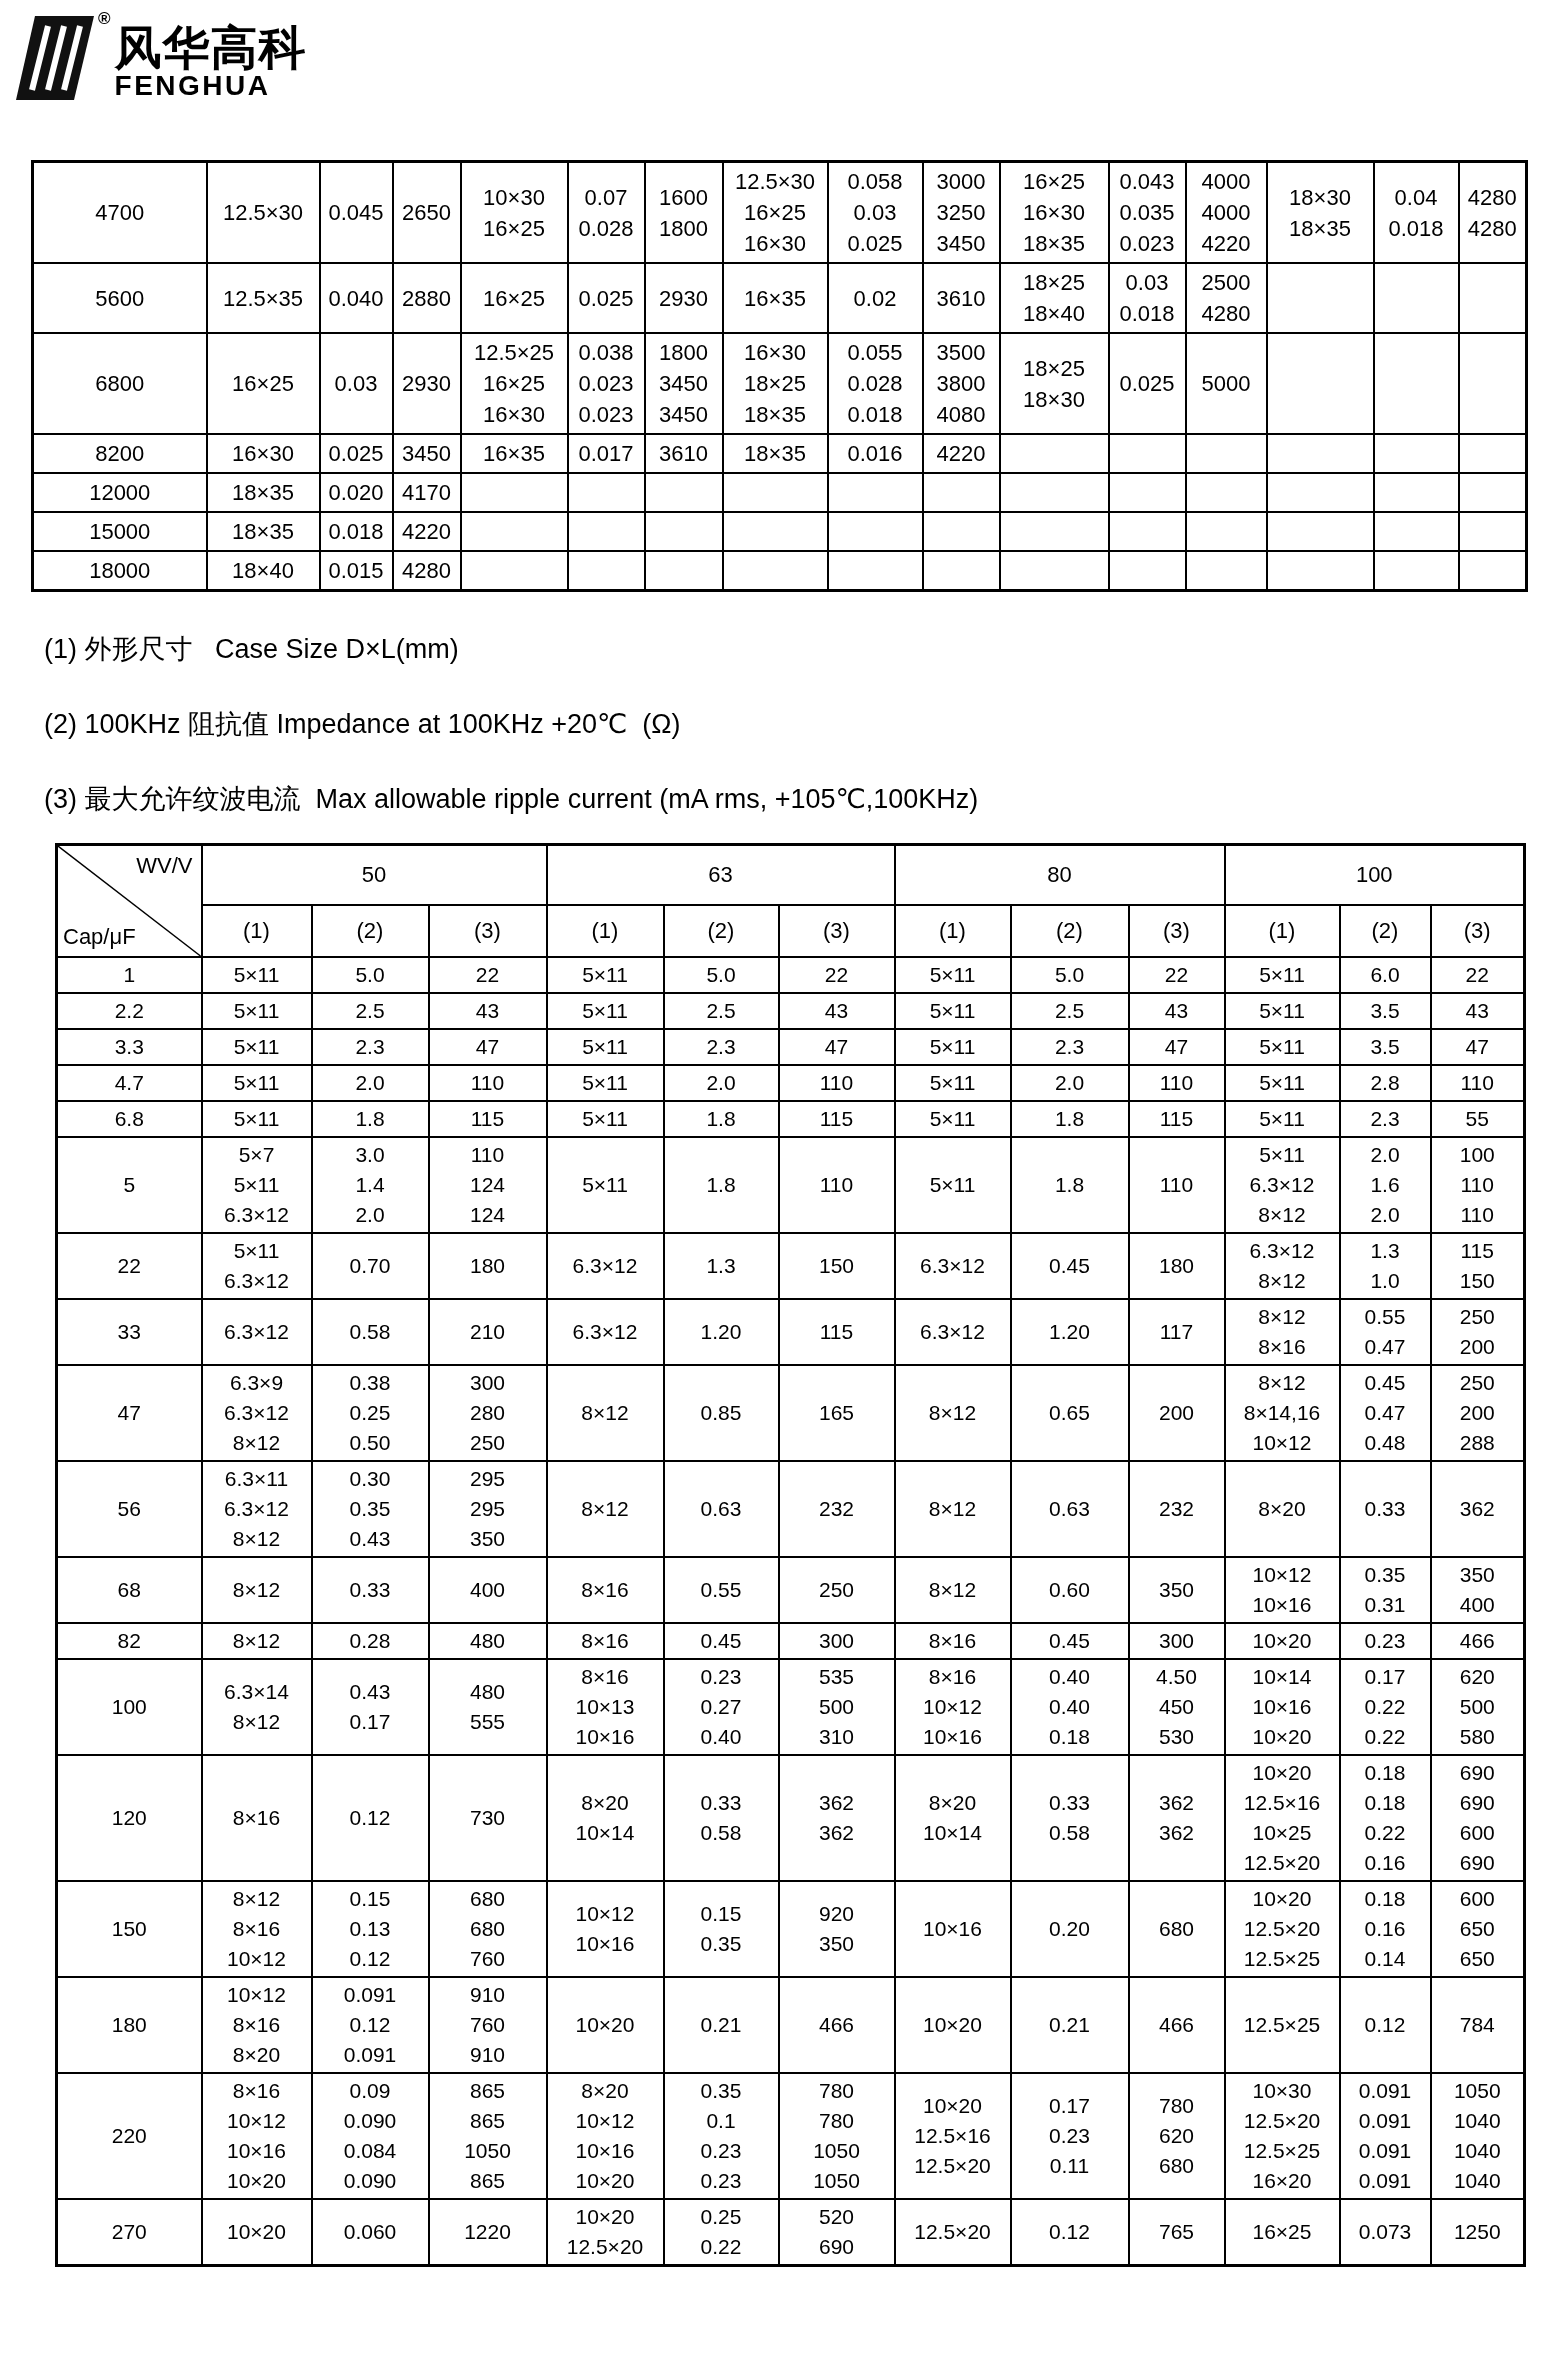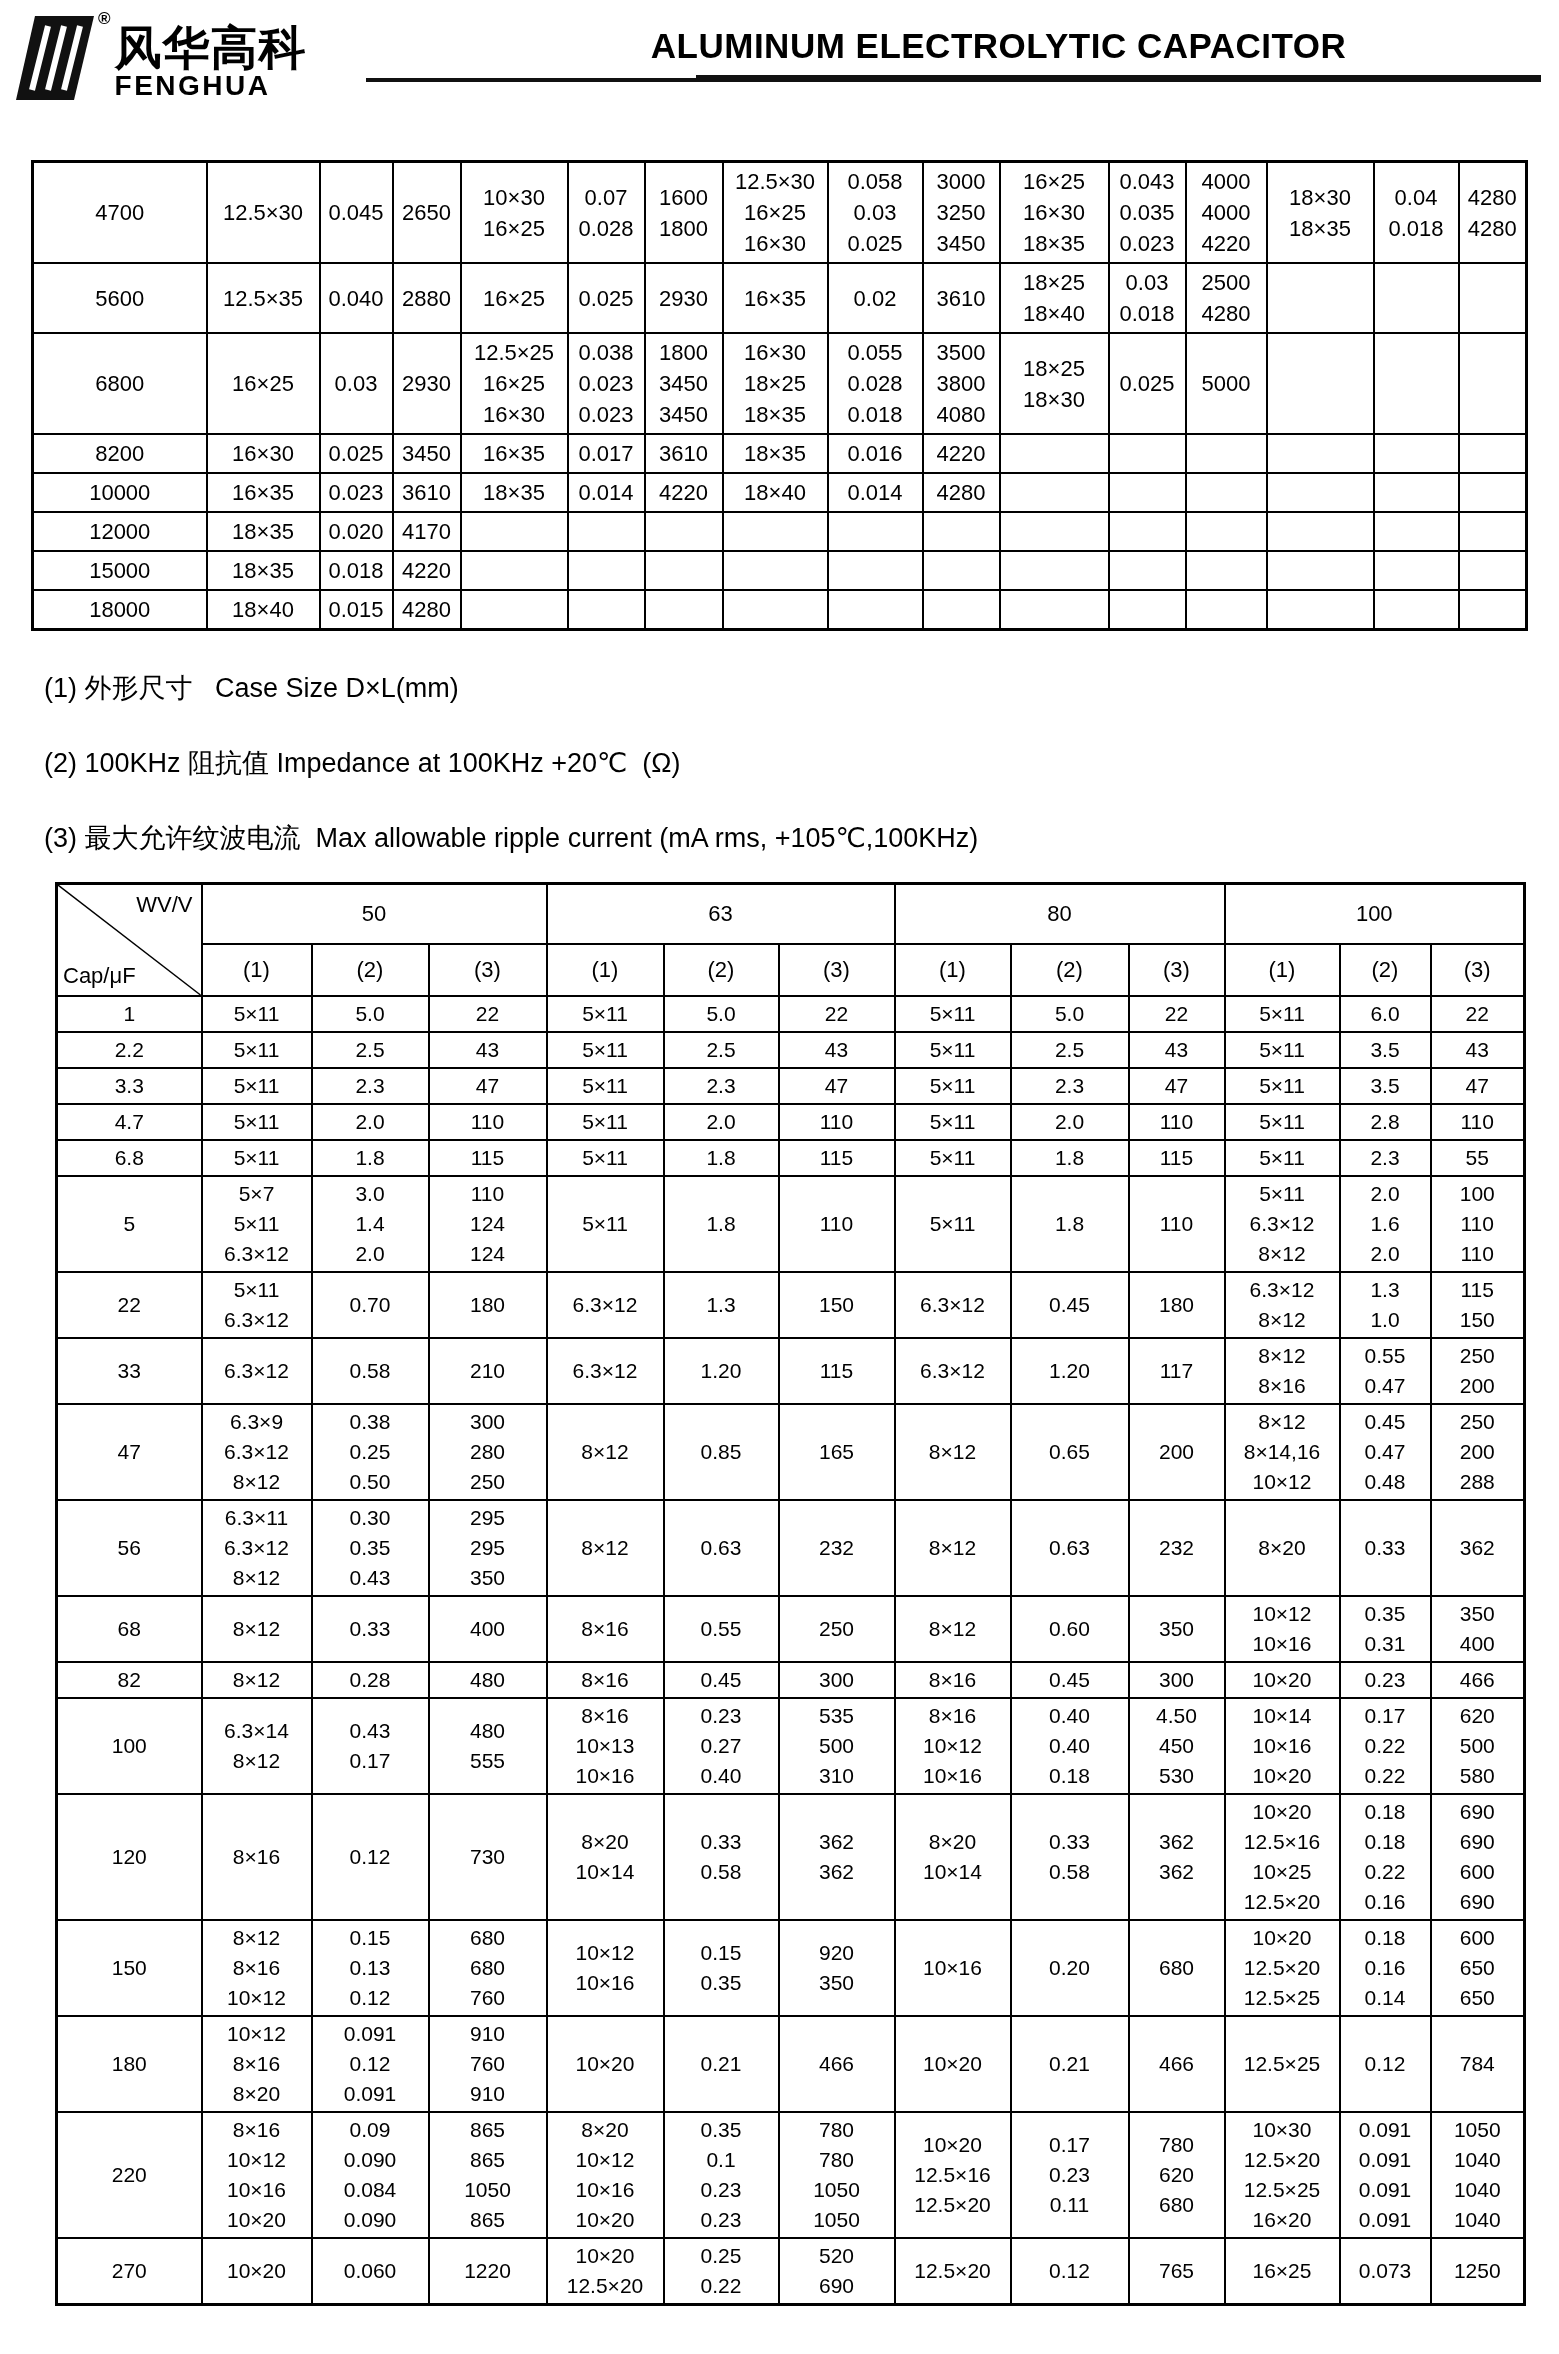--- a/index.html
+++ b/index.html
@@ -52,27 +52,20 @@
         <path d="M34 12 L18 76" stroke="#fff" stroke-width="6" fill="none"></path>
         <path d="M50 12 L34 76" stroke="#fff" stroke-width="6" fill="none"></path>
         <path d="M66 12 L50 76" stroke="#fff" stroke-width="6" fill="none"></path>
       </svg>
       <span class="reg-mark">®</span>
       <div class="brand-col">
         <span class="brand-cn">风华高科</span>
         <span class="brand-en">FENGHUA</span>
       </div>
     </div>
-    <div class="header-right">
-      <div class="doc-title">ALUMINUM ELECTROLYTIC CAPACITOR</div>
-      <div class="rule-wrap">
-        <div class="rule-left"></div>
-        <div class="rule-right"></div>
-      </div>
-    </div>
   </div>
 
   <table class="t1">
     <colgroup>
       <col style="width:174px">
         <col style="width:113px">
         <col style="width:73px">
         <col style="width:68px">
       <col style="width:107px">
         <col style="width:77px">
@@ -180,38 +173,20 @@
           <td>8200</td>
           <td>16×30</td>
           <td>0.025</td>
           <td>3450</td>
           <td>16×35</td>
           <td>0.017</td>
           <td>3610</td>
           <td>18×35</td>
           <td>0.016</td>
           <td>4220</td>
-          <td></td>
-          <td></td>
-          <td></td>
-          <td></td>
-          <td></td>
-          <td></td>
-        </tr>
-        <tr>
-          <td>10000</td>
-          <td>16×35</td>
-          <td>0.023</td>
-          <td>3610</td>
-          <td>18×35</td>
-          <td>0.014</td>
-          <td>4220</td>
-          <td>18×40</td>
-          <td>0.014</td>
-          <td>4280</td>
           <td></td>
           <td></td>
           <td></td>
           <td></td>
           <td></td>
           <td></td>
         </tr>
         <tr>
           <td>12000</td>
           <td>18×35</td>

